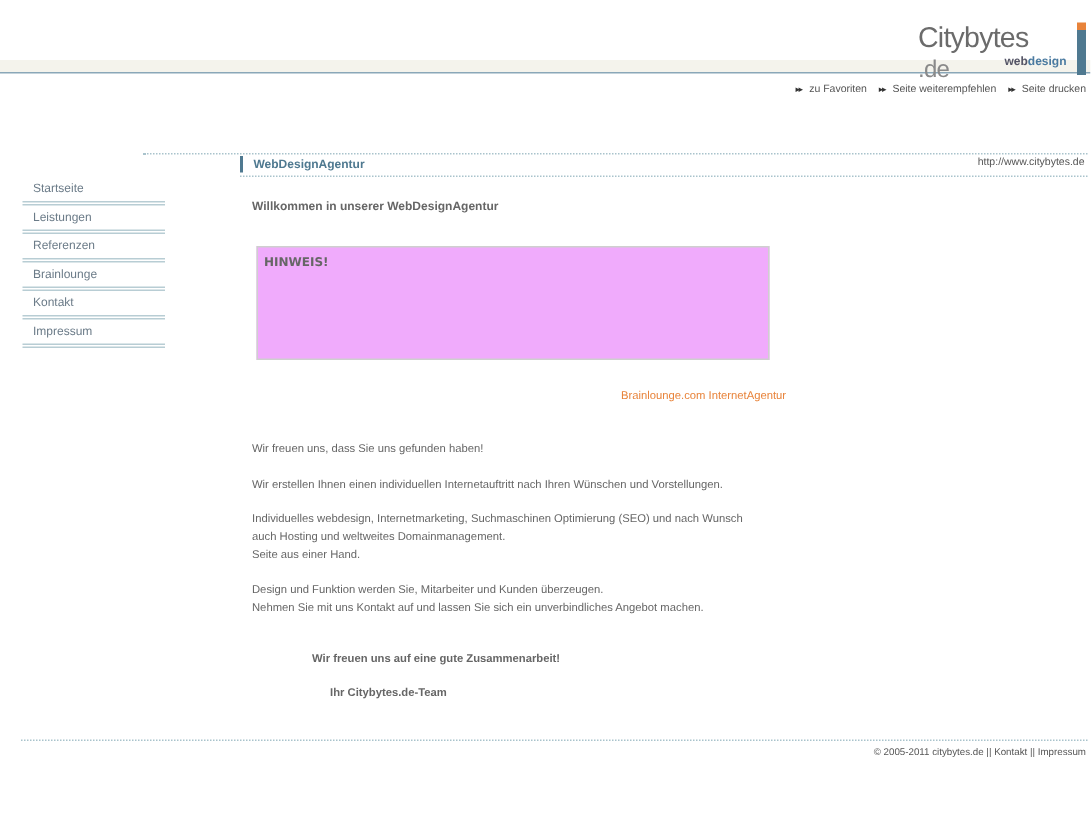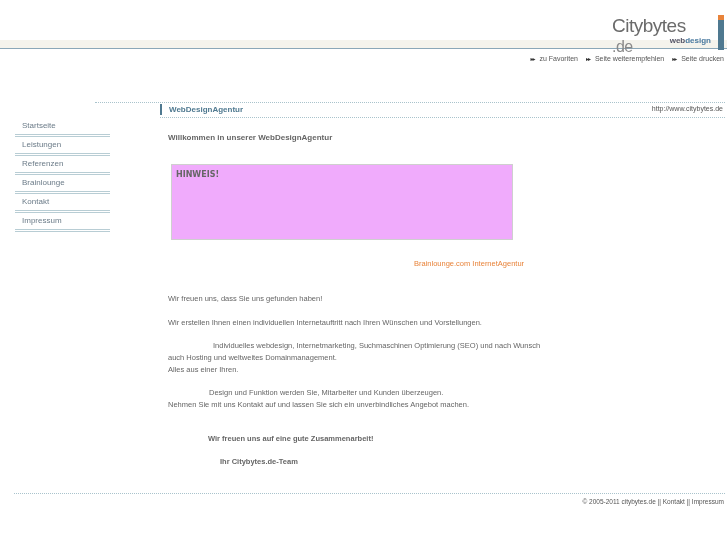--- a/index.html
+++ b/index.html
@@ -78,24 +78,24 @@
 <div class="welcome">Willkommen in unserer WebDesignAgentur</div>
 
 <div class="hinweis">
   <div class="h">HINWEIS!</div>
 </div>
 
 <div class="partner-link">Brainlounge.com InternetAgentur</div>
 
 <div class="content" style="top:293px;">Wir freuen uns, dass Sie uns gefunden haben!</div>
 <div class="content" style="top:317px;">Wir erstellen Ihnen einen individuellen Internetauftritt nach Ihren Wünschen und Vorstellungen.</div>
-<div class="content" style="top:340px;margin-left:45px;">Individuelles webdesign, Internetmarketing, Suchmaschinen Optimierung (SEO) und nach Wunsch</div>
+<div class="content" style="top:340px;">Individuelles webdesign, Internetmarketing, Suchmaschinen Optimierung (SEO) und nach Wunsch</div>
 <div class="content" style="top:352px;">auch Hosting und weltweites Domainmanagement.</div>
-<div class="content" style="top:364px;">Alles aus einer Ihren.</div>
-<div class="content" style="top:387px;margin-left:41px;">Design und Funktion werden Sie, Mitarbeiter und Kunden überzeugen.</div>
+<div class="content" style="top:364px;">Seite aus einer Hand.</div>
+<div class="content" style="top:387px;">Design und Funktion werden Sie, Mitarbeiter und Kunden überzeugen.</div>
 <div class="content" style="top:399px;">Nehmen Sie mit uns Kontakt auf und lassen Sie sich ein unverbindliches Angebot machen.</div>
 <div class="content b" style="top:433px;">Wir freuen uns auf eine gute Zusammenarbeit!</div>
 <div class="content b" style="top:456px;padding-left:12px;">Ihr Citybytes.de-Team</div>
 
 <div class="dotline" style="left:14px; top:493px; width:711px;"></div>
 
 <div class="footer">
   <span>© 2005-2011 citybytes.de</span>
   <span>||</span>
   <span>Kontakt</span>

